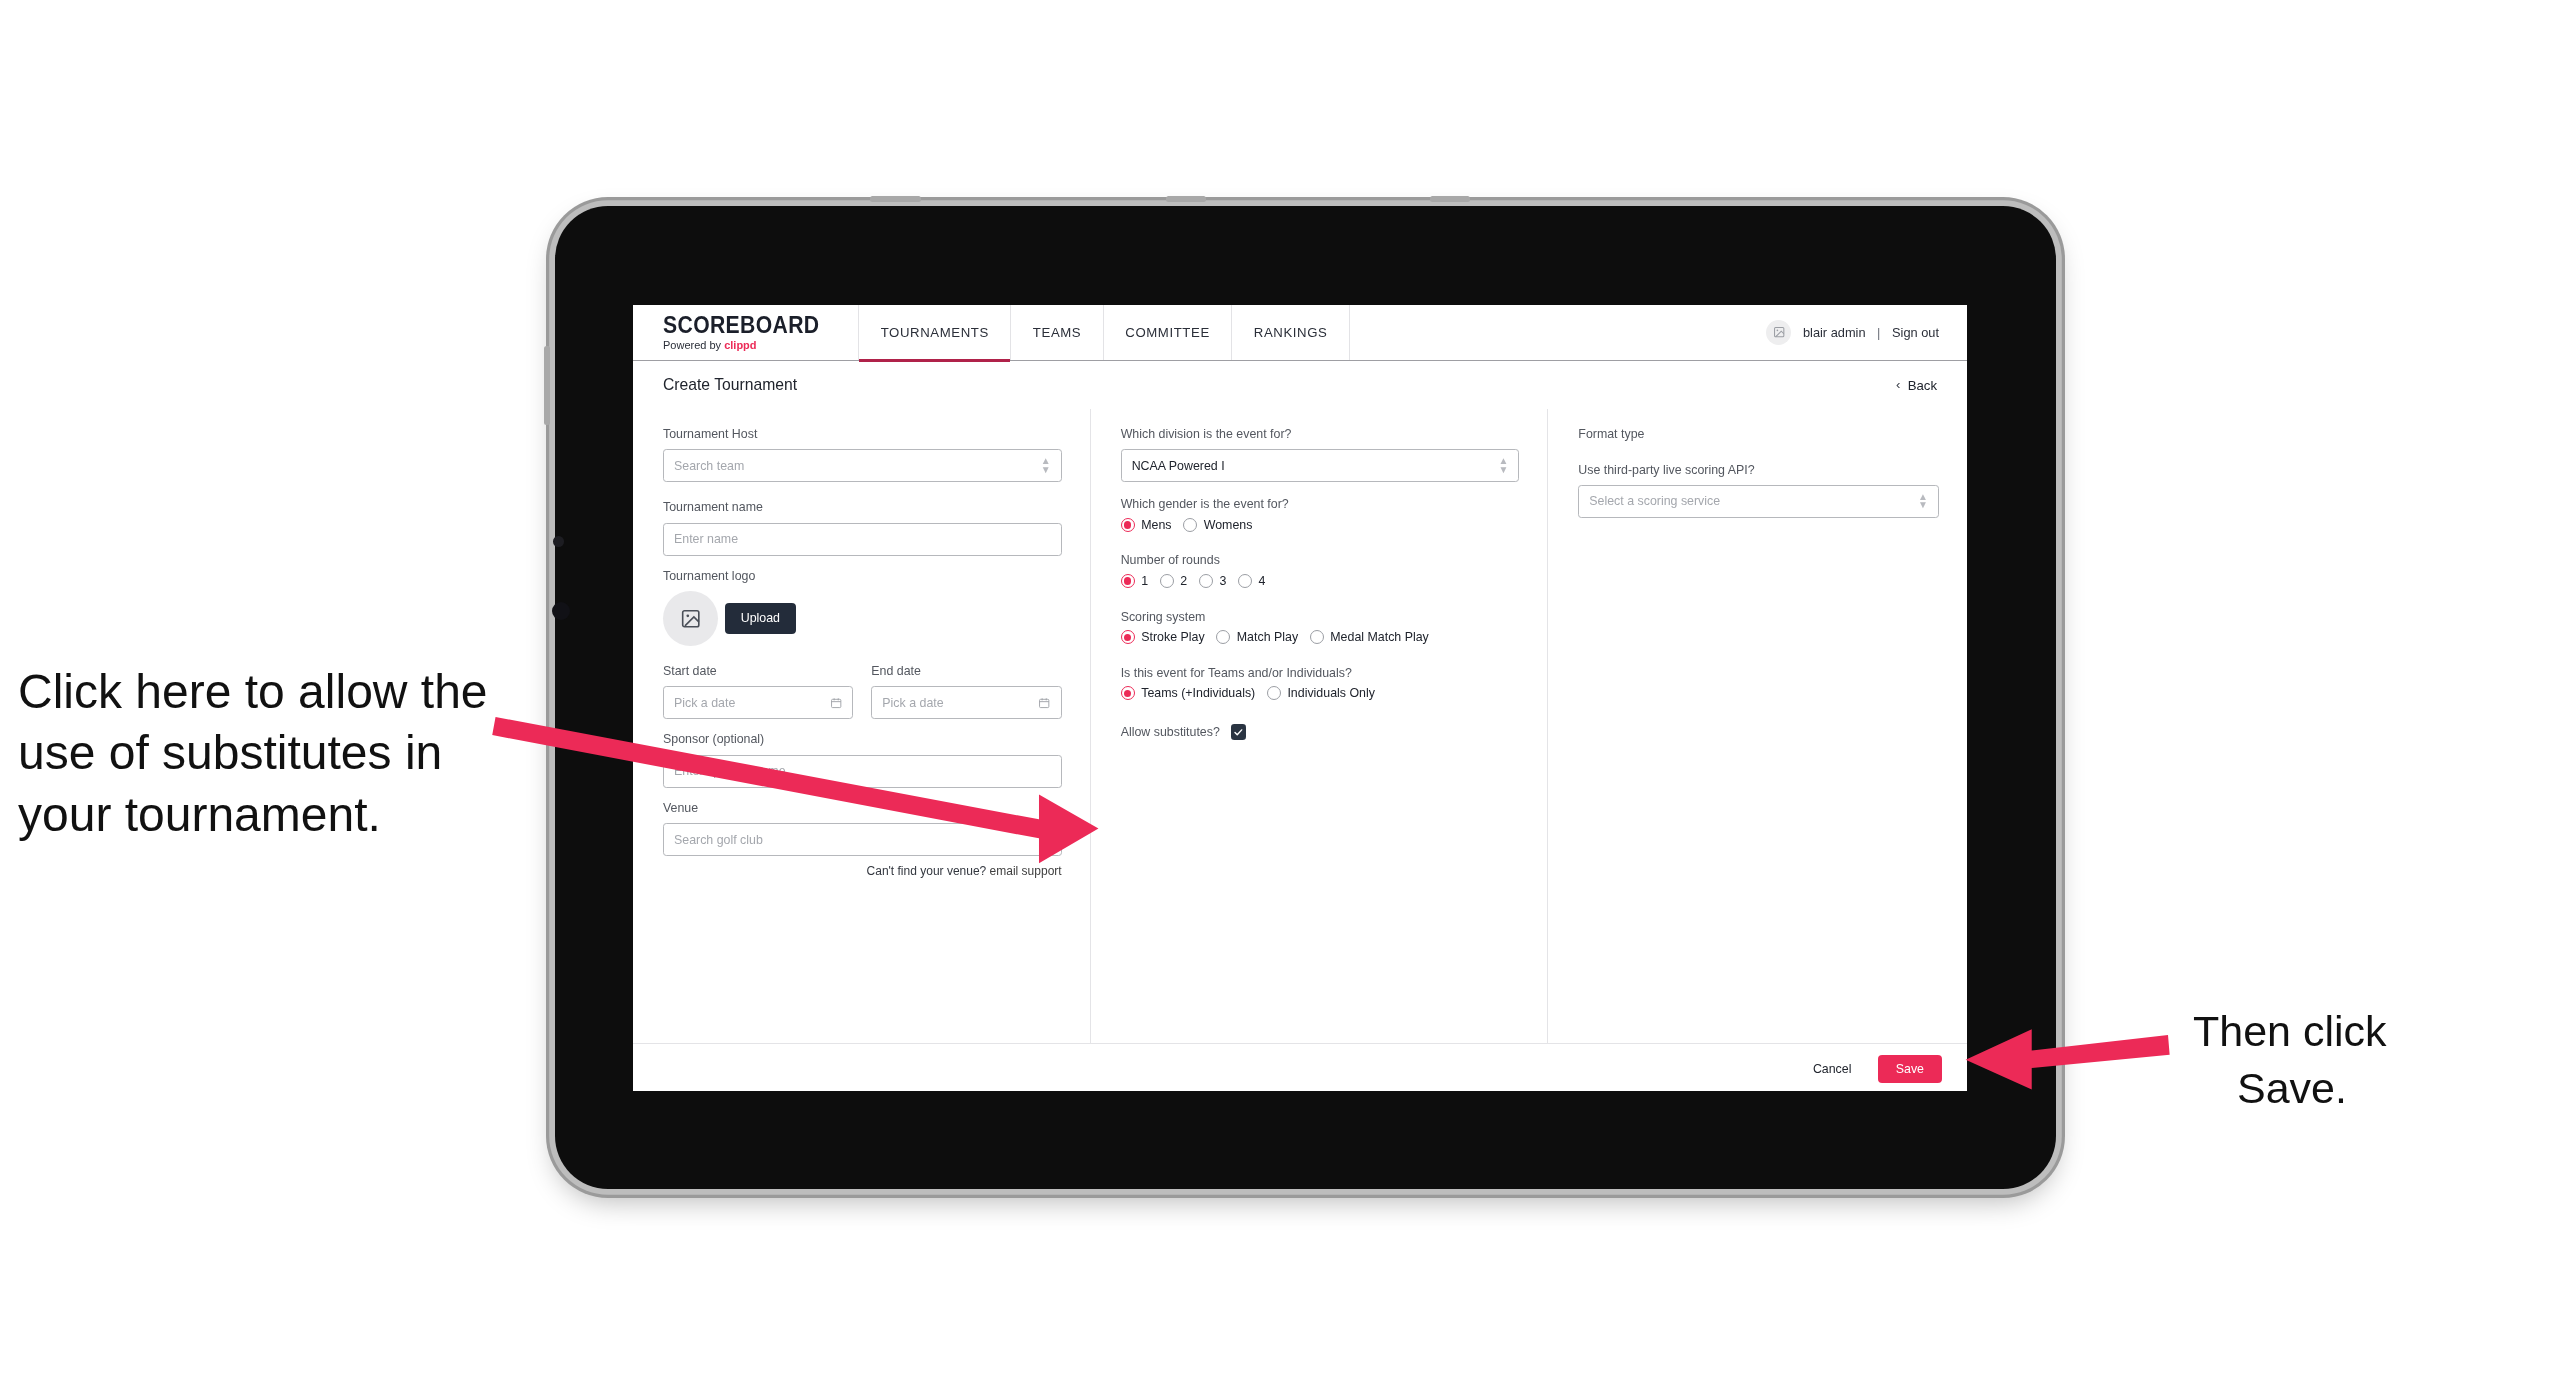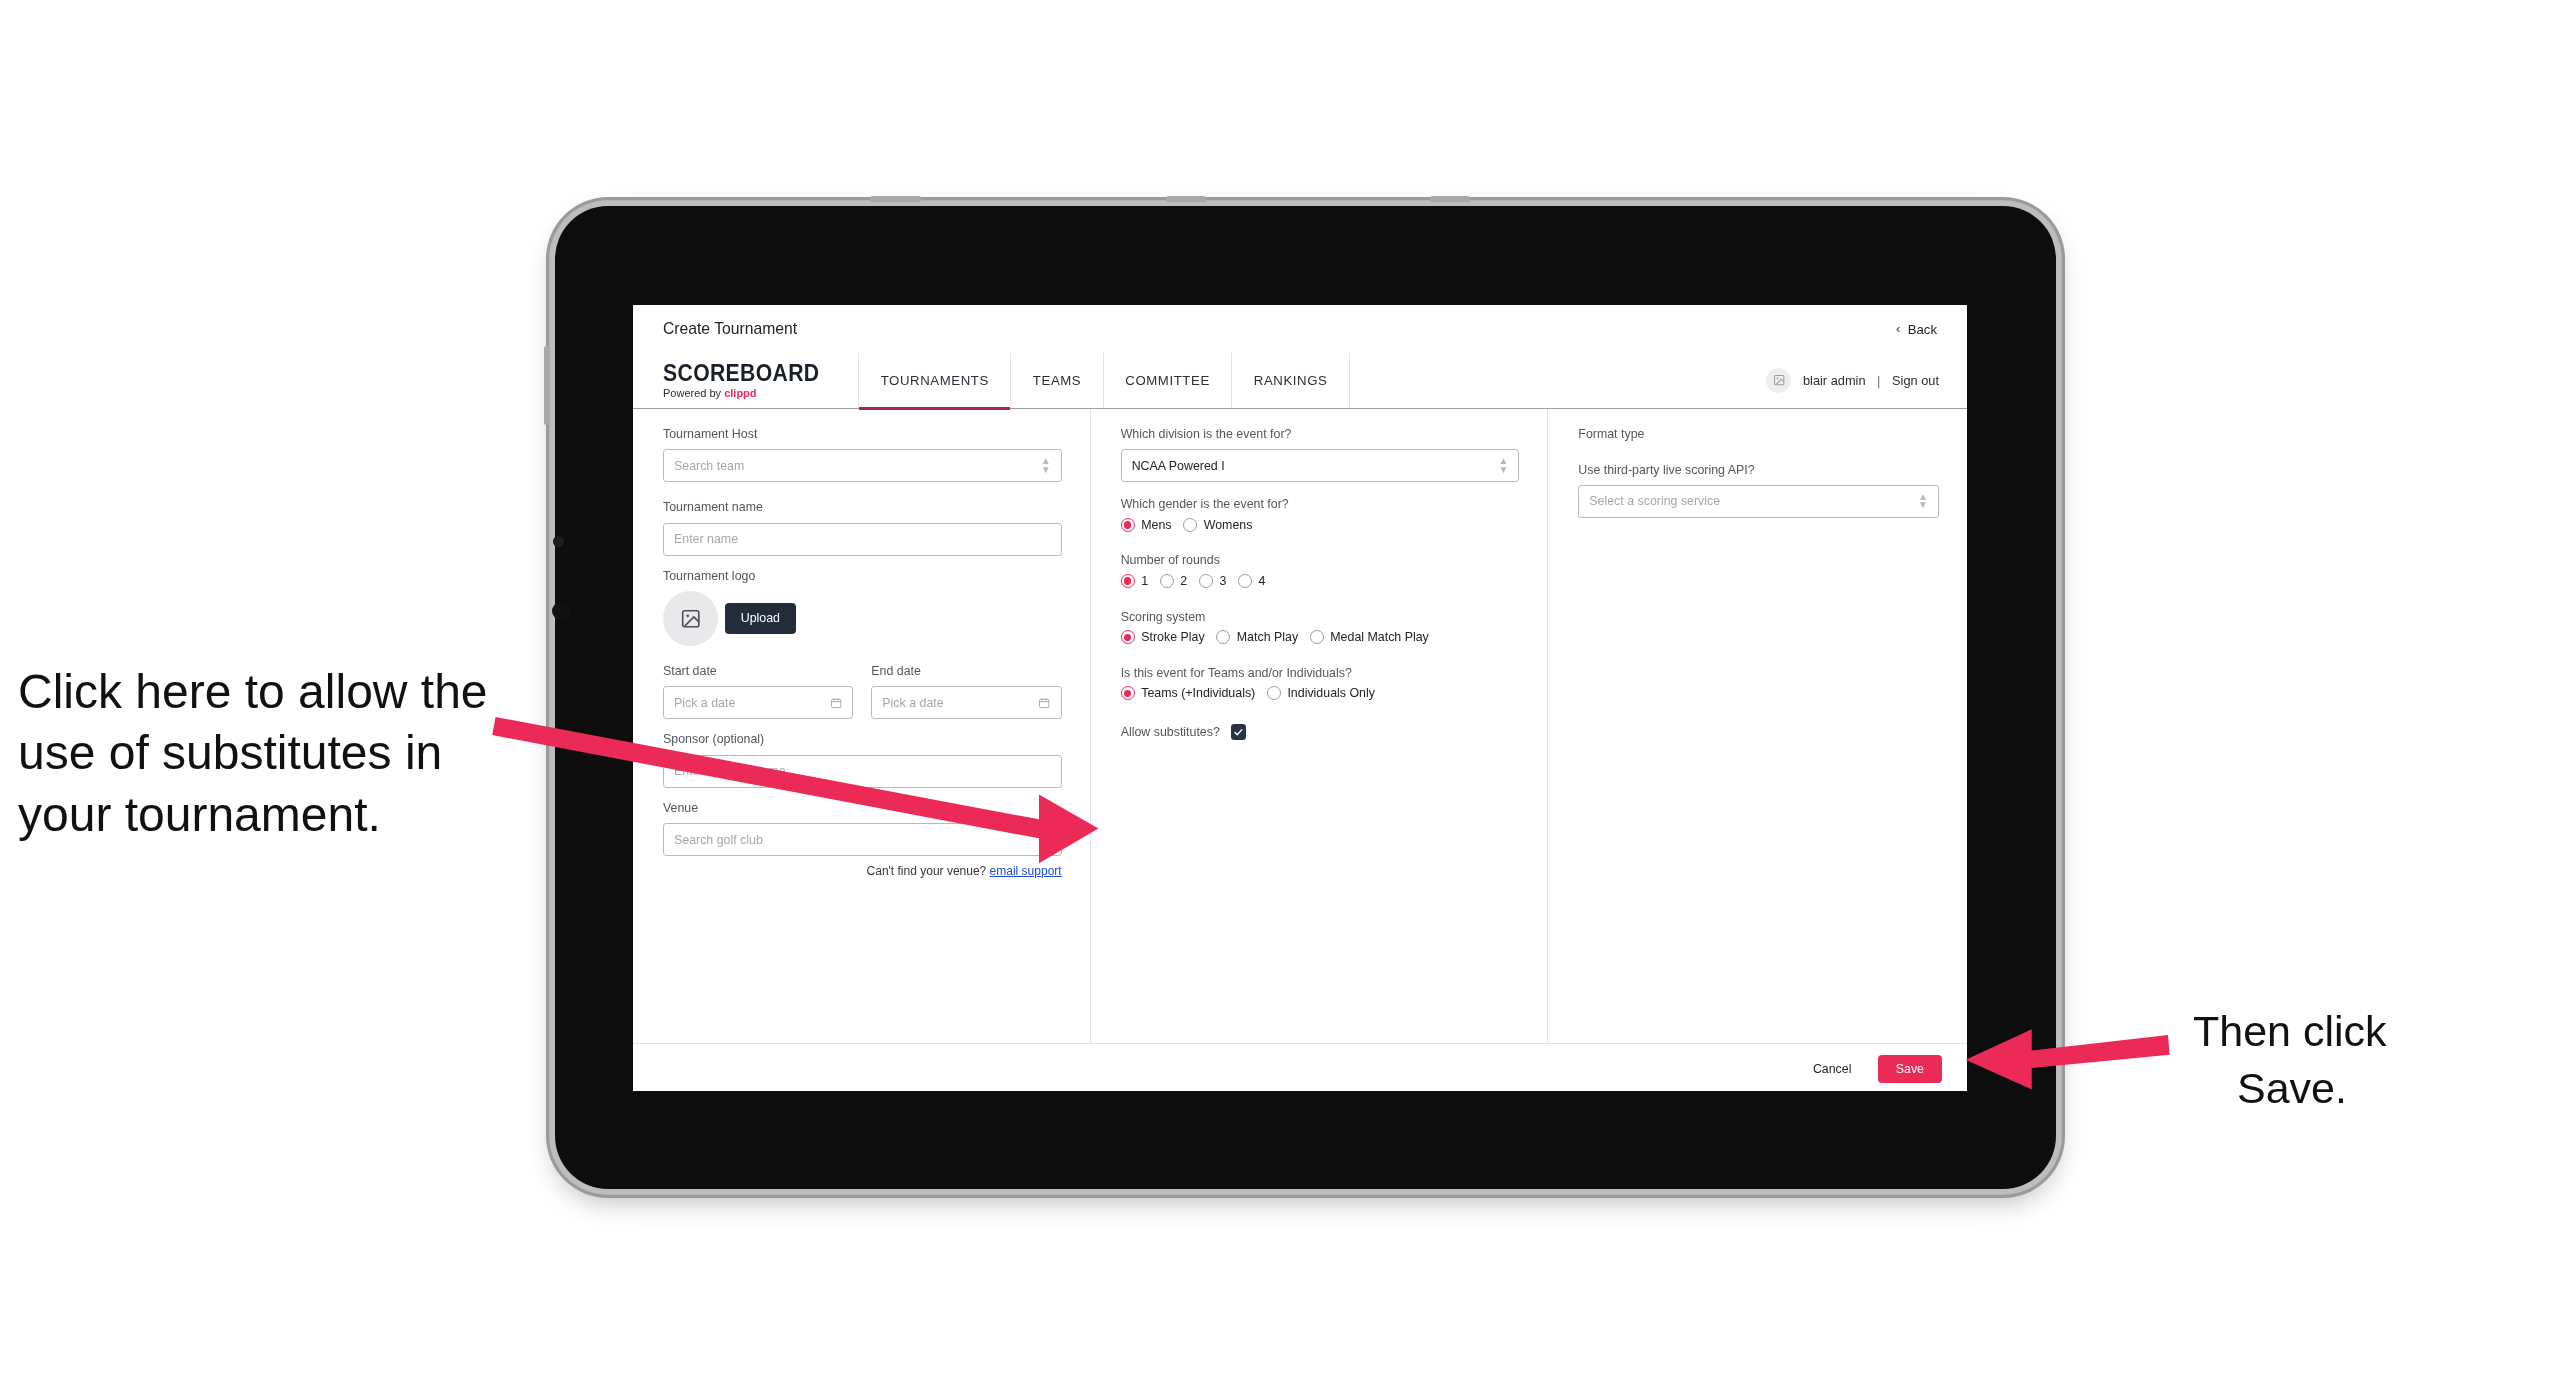--- a/index.html
+++ b/index.html
@@ -250,22 +250,21 @@
   .date-cell { flex: 1; }
   .cal-icon { color: #9fa2a8; display: flex; align-items: center; }
 
   #venue-help {
     margin-top: 8.3px;
     text-align: right;
     font-size: 12px;
     color: #33373f;
   }
   #venue-help-link {
-    color: #1d4ed8;
-    text-decoration: underline;
+    color: #404040;
     cursor: pointer;
   }
 
   
   .radio-row {
     display: flex;
     align-items: center;
     gap: 0;
     flex-wrap: wrap;
   }
@@ -388,29 +387,20 @@
   <div class="device-btn" id="power-button"></div>
   <div class="device-btn" id="volume-up-button"></div>
   <div class="device-btn" id="volume-down-button"></div>
   <div class="device-btn" id="side-button"></div>
   <div id="front-camera"></div>
   <div id="home-sensor"></div>
 </div>
 
 <div id="app-screen">
 
-  <div id="page-title-bar">
-    <div id="page-title">Create Tournament</div>
-    <div id="title-spacer"></div>
-    <div id="back-link">
-      <span id="back-chevron">‹</span>
-      <span>Back</span>
-    </div>
-  </div>
-
   <div id="top-nav">
 
     <div id="brand-block">
       <div id="brand-title">SCOREBOARD</div>
       <div id="brand-subtitle"><span>Powered by </span><span class="brand-accent">clippd</span></div>
     </div>
 
     <div class="nav-tab active">
       <span>TOURNAMENTS</span>
     </div>
@@ -430,20 +420,29 @@
       <div id="avatar">
         <svg width="12.4" height="12.4" viewBox="0 0 24 24" fill="none" stroke="#9a9da3" stroke-width="2">
           <rect x="3" y="3" width="18" height="18" rx="2"></rect>
           <circle cx="8.5" cy="8.5" r="1.6" fill="#9a9da3" stroke="none"></circle>
           <path d="M21 15l-5-5L5 21"></path>
         </svg>
       </div>
       <span id="user-name">blair admin</span>
       <span id="user-sep">|</span>
       <span id="sign-out">Sign out</span>
+    </div>
+  </div>
+
+  <div id="page-title-bar">
+    <div id="page-title">Create Tournament</div>
+    <div id="title-spacer"></div>
+    <div id="back-link">
+      <span id="back-chevron">‹</span>
+      <span>Back</span>
     </div>
   </div>
 
   <div id="form-columns">
 
     <div class="form-col" id="col-left">
 
       <div class="field-label">Tournament Host</div>
       <div class="text-input select">
         <span class="ph">Search team</span>

